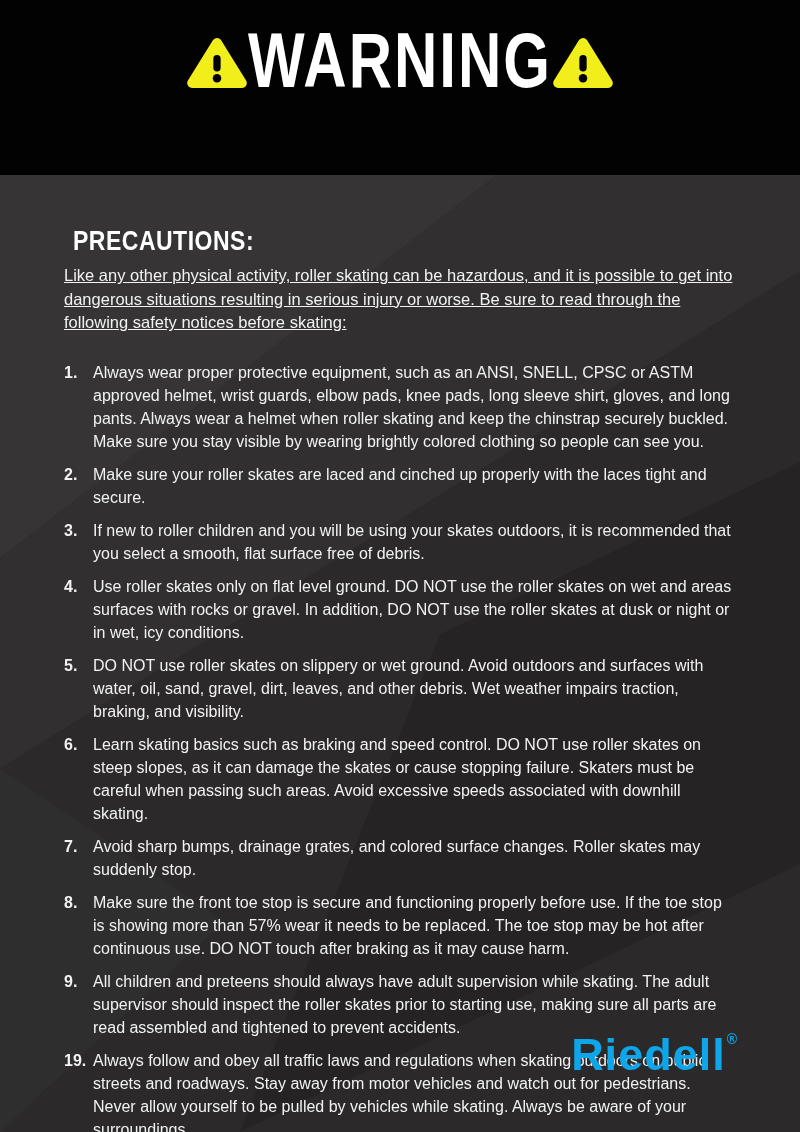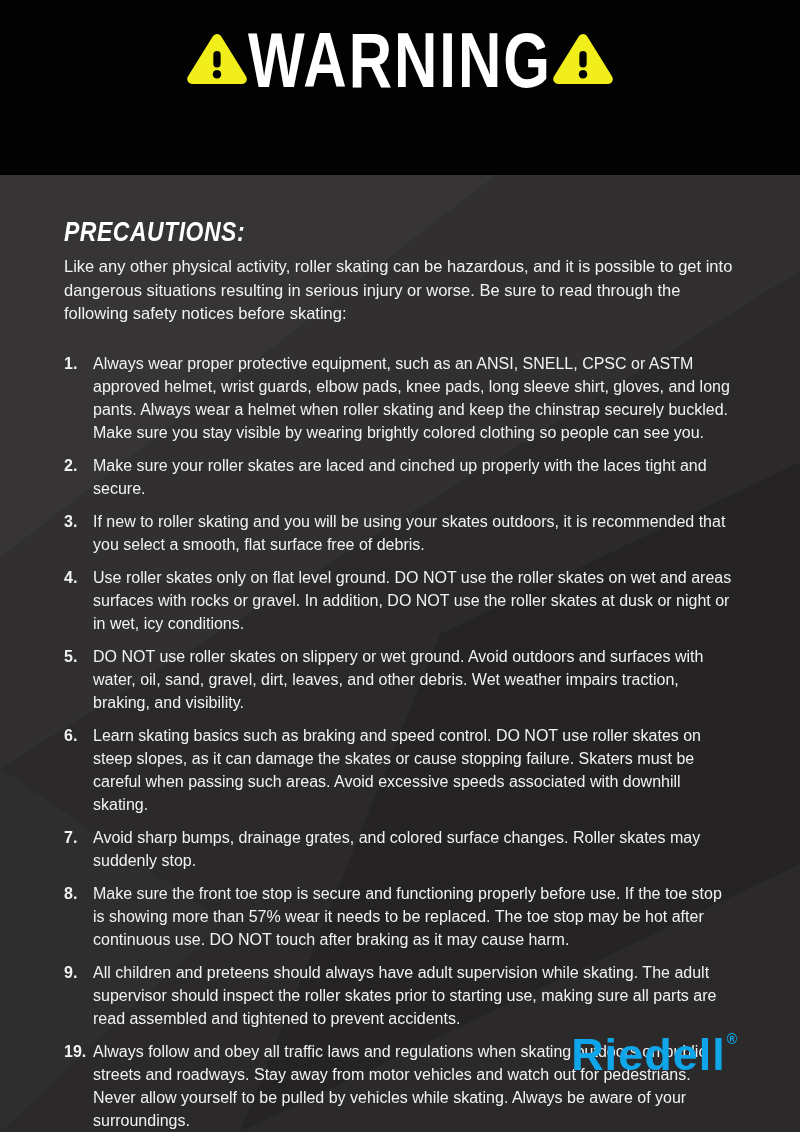--- a/index.html
+++ b/index.html
@@ -31,21 +31,21 @@
     z-index: 2;
     width: 100%;
     height: 175px;
     background: #020202;
     display: flex;
     flex-direction: column;
     align-items: center;
     padding-top: 31px;
     box-sizing: border-box;
   }
-  .warning-row { display: flex; align-items: flex-start; }
+  .warning-row { display: flex; align-items: flex-end; }
   .tri svg { display: block; width: 62px; height: 56px; }
   .warning-title {
     display: inline-block;
     font-size: 60px;
     font-weight: bold;
     color: #ffffff;
     line-height: 1;
     letter-spacing: 2px;
     transform: scaleY(1.3);
     white-space: nowrap;
@@ -64,36 +64,37 @@
 
   
   .content {
     position: relative;
     z-index: 1;
     box-sizing: border-box;
     height: 957px;
     padding: 44px 64px 0;
     color: #f2f2f2;
   }
-  .section-heading { margin: 0; line-height: 1.1; font-style: italic; }
+  .section-heading { margin: 9px; line-height: 1.1; }
   .section-heading-text {
     display: inline-block;
     font-size: 23px;
     font-weight: bold;
     color: #ffffff;
     line-height: 1;
     letter-spacing: 0.5px;
     transform: scaleY(1.2);
     transform-origin: left center;
   }
   .intro {
     margin: 10px 0 0;
     font-size: 16.5px;
     line-height: 23.5px;
     max-width: 675px;
+    text-decoration: underline;
   }
   ol.precautions {
     list-style: none;
     margin: 26px 0 0;
     padding: 0;
   }
   ol.precautions li {
     display: grid;
     grid-template-columns: 29px 1fr;
     margin-bottom: 10px;
@@ -163,21 +164,21 @@
       <li>
         <span class="num">1.</span>
         <span class="txt">Always wear proper protective equipment, such as an ANSI, SNELL, CPSC or ASTM approved helmet, wrist guards, elbow pads, knee pads, long sleeve shirt, gloves, and long pants. Always wear a helmet when roller skating and keep the chinstrap securely buckled. Make sure you stay visible by wearing brightly colored clothing so people can see you.</span>
       </li>
       <li>
         <span class="num">2.</span>
         <span class="txt">Make sure your roller skates are laced and cinched up properly with the laces tight and secure.</span>
       </li>
       <li>
         <span class="num">3.</span>
-        <span class="txt">If new to roller skating and you will be using your skates outdoors, it is recommended that you select a smooth, flat surface free of debris.</span>
+        <span class="txt">If new to roller children and you will be using your skates outdoors, it is recommended that you select a smooth, flat surface free of debris.</span>
       </li>
       <li>
         <span class="num">4.</span>
         <span class="txt">Use roller skates only on flat level ground. DO NOT use the roller skates on wet and areas surfaces with rocks or gravel. In addition, DO NOT use the roller skates at dusk or night or in wet, icy conditions.</span>
       </li>
       <li>
         <span class="num">5.</span>
         <span class="txt">DO NOT use roller skates on slippery or wet ground. Avoid outdoors and surfaces with water, oil, sand, gravel, dirt, leaves, and other debris. Wet weather impairs traction, braking, and visibility.</span>
       </li>
       <li>

